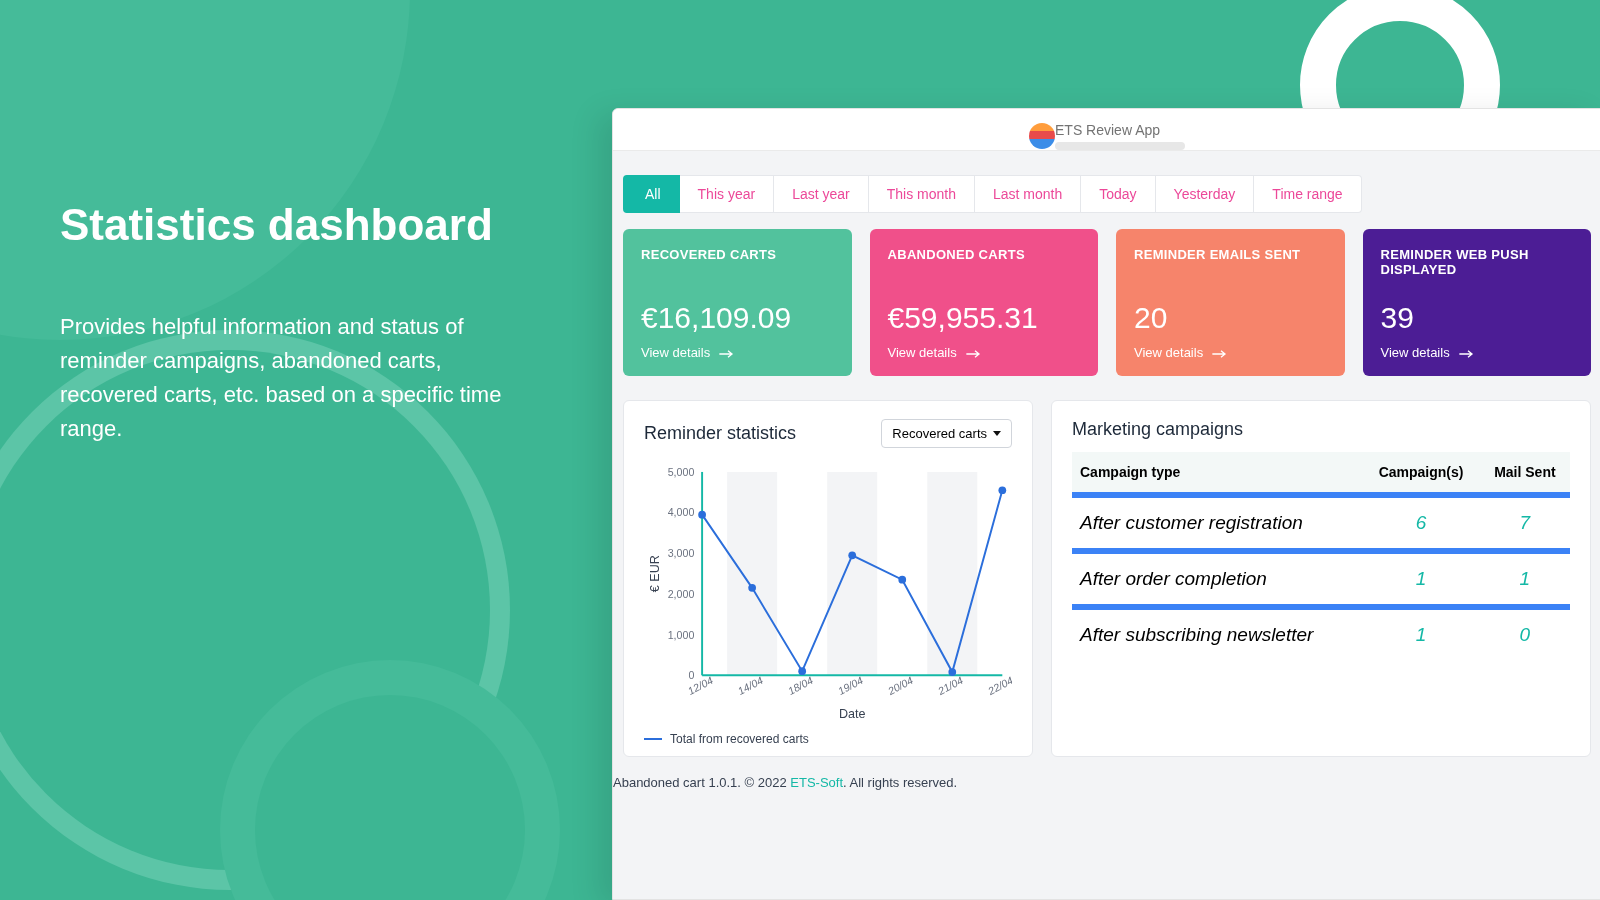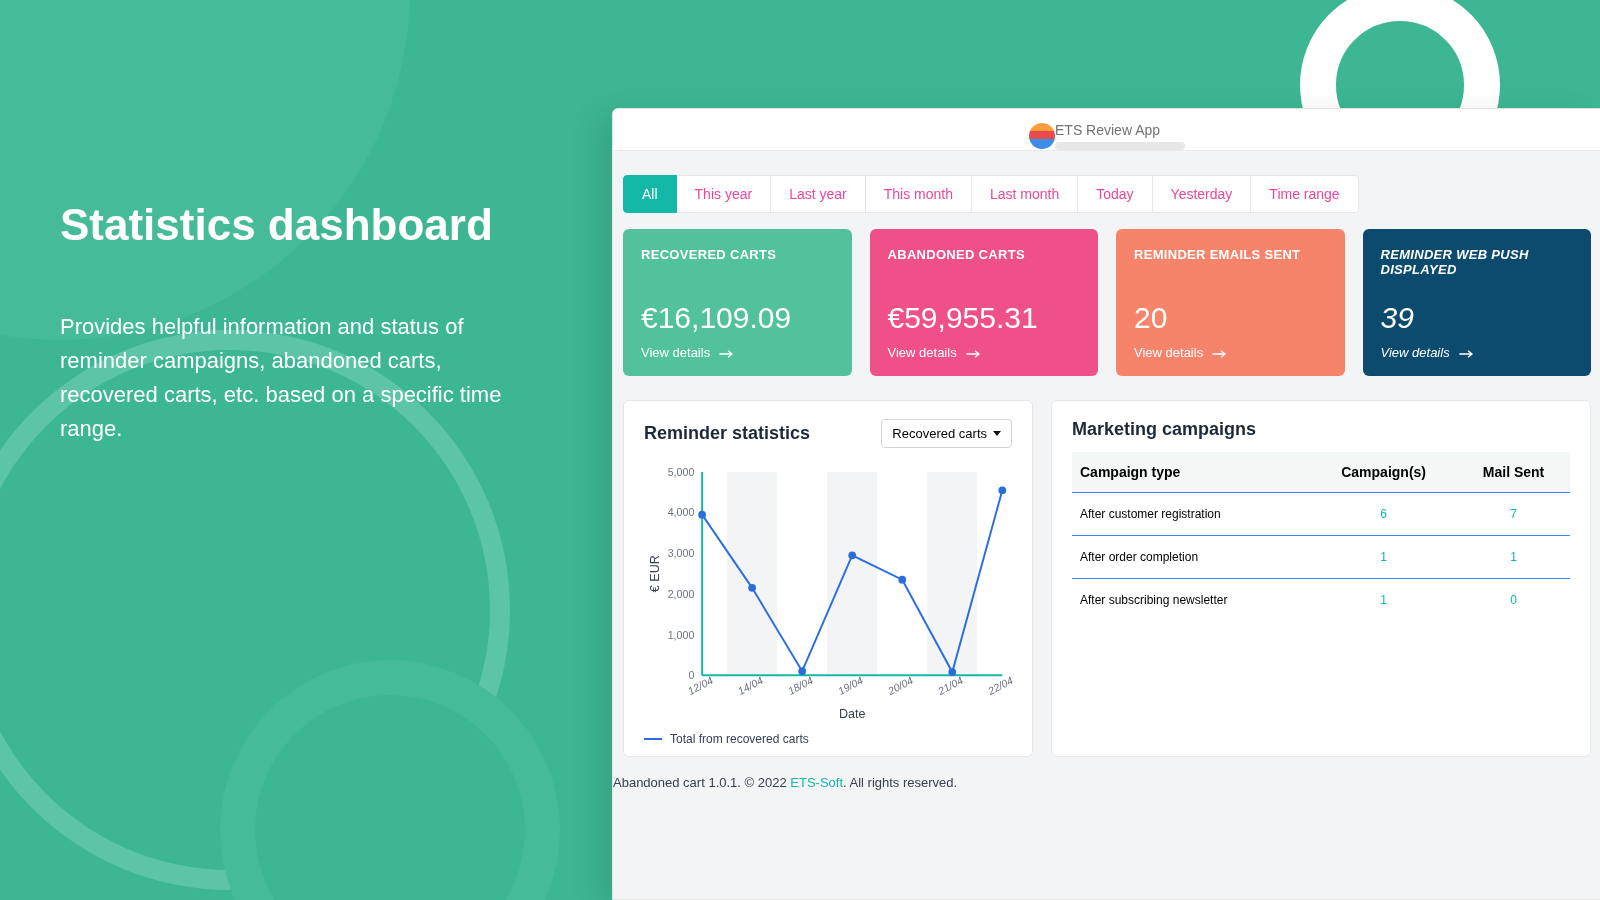--- a/index.html
+++ b/index.html
@@ -47,55 +47,55 @@
 
 .filters {
   margin: 24px 10px 16px 10px;
   display: flex;
 }
 .filter-tab {
   border: 1px solid #e5e7eb; border-left:none;
   background: #fff; color:#ec4899;
   padding: 10px 18px; font-size: 14px; cursor:pointer;
 }
-.filter-tab:first-child { border-left:1px solid #4c1d95; border-radius:4px 0 0 4px; }
+.filter-tab:first-child { border-left:4px solid #4c1d95; border-radius:4px 0 0 4px; }
 .filter-tab:last-child { border-radius:0 4px 4px 0; }
 .filter-tab.active { background:#14b8a6; color:#fff; border-color:#14b8a6; }
 
 .cards { display:flex; gap:18px; padding:0 10px; }
 .card { flex:1; color:#fff; border-radius:6px; padding:18px 18px 16px 18px; }
 .card-green  { background:#52c29d; }
 .card-pink   { background:#f0508a; }
 .card-orange { background:#f6846b; }
-.card-purple { background:#0c4a6e;font-style:italic; }
+.card-purple { background:#4c1d95; }
 .card-caption { font-size:13px; font-weight:600; letter-spacing:.3px; text-transform:uppercase; min-height:34px; }
 .card-value { font-size:30px; font-weight:500; margin:20px 0 10px 0; }
 .card-link { font-size:13px; display:flex; align-items:flex-end; gap:8px; cursor:pointer; }
 .card-link svg { width:16px; height:12px; stroke:#fff; fill:none; stroke-width:2; }
 
 .panels { display:flex; gap:18px; padding:24px 10px 0 10px; }
 .panel { background:#fff; border:1px solid #e5e7eb; border-radius:6px; padding:18px 20px 10px 20px; }
 .panel-left { flex: 0 0 410px; }
 .panel-right { flex: 1; }
 .panel-header { display:flex; justify-content:space-between; align-items:center; margin-bottom:10px; }
-.panel-title { font-size:18px; font-weight:700; color:#1d2939; }
+.panel-title { font-size:18px; font-weight:400; color:#1d2939; }
 .select-box { border:1px solid #d1d5db; border-radius:4px; padding:6px 10px; font-size:13px; display:flex; align-items:center; gap:6px; cursor:pointer; }
 
 .chart-wrap { position:relative; width:100%; height:270px; }
 .chart-svg { width:100%; height:100%; }
 .chart-legend { display:flex; align-items:center; gap:8px; font-size:12px; color:#374151; margin-top:4px; }
 .legend-dash { width:18px; height:2px; background:#2b6edb; }
 .axis-text { font-size:11px; fill:#6b7280; }
 .xlabel { font-size:13px; fill:#374151; }
 .ylabel { font-size:13px; fill:#374151; }
 
 .mk-table { width:100%; border-collapse:collapse; margin-top:12px; }
 .mk-table th { text-align:left; font-size:14px; font-weight:600; padding:12px 8px; background:#f3f8f7; }
 .mk-table th:nth-child(2),.mk-table th:nth-child(3){text-align:center;}
-.mk-table td { font-size:12px; padding:14px 8px; border-top:1px solid #3b82f6; }
+.mk-table td { font-size:19px; padding:14px 8px; border-top:6px solid #3b82f6;font-style:italic; }
 .mk-table td.num { color:#14b8a6; text-align:center; }
 
 .footer { margin-top:18px; text-align:left; font-size:13px; color:#374151; }
 .footer a { color:#14b8a6; text-decoration:none; }
 </style>
 </head>
 <body>
 
 <div class="bgcircle c1"></div>
 <div class="bgcircle c2"></div>

